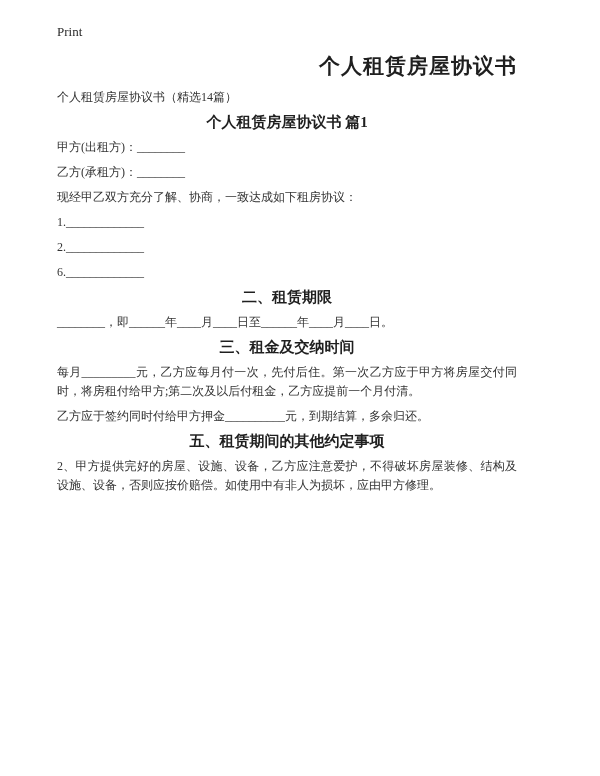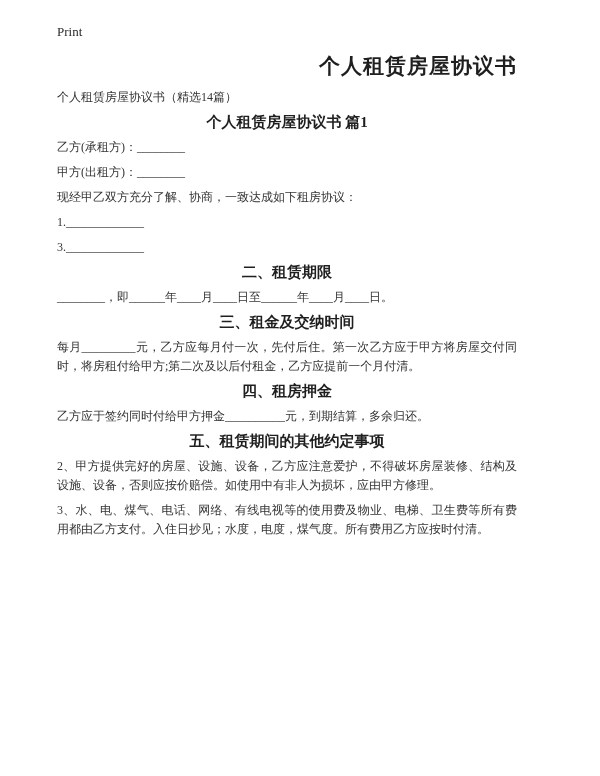--- a/index.html
+++ b/index.html
@@ -64,44 +64,43 @@
 <div class="page">
 
   <a class="print-link">Print</a>
 
   <h1 class="doc-title">个人租赁房屋协议书</h1>
 
   <p class="subtitle">个人租赁房屋协议书（精选14篇）</p>
 
   <h2 class="chapter-heading">个人租赁房屋协议书 篇1</h2>
 
+  <p>甲方(出租方)：________</p>
+
   <p>乙方(承租方)：________</p>
-
-  <p>甲方(出租方)：________</p>
 
   <p>现经甲乙双方充分了解、协商，一致达成如下租房协议：</p>
 
 
   <p>1._____________</p>
 
+  <p>2._____________</p>
 
-  <p>3._____________</p>
+  <p>6._____________</p>
 
   <h3 class="section-heading">二、租赁期限</h3>
 
   <p>________，即______年____月____日至______年____月____日。</p>
 
   <h3 class="section-heading">三、租金及交纳时间</h3>
 
   <p>每月_________元，乙方应每月付一次，先付后住。第一次乙方应于甲方将房屋交付同时，将房租付给甲方;第二次及以后付租金，乙方应提前一个月付清。</p>
 
-  <h3 class="section-heading">四、租房押金</h3>
 
   <p>乙方应于签约同时付给甲方押金__________元，到期结算，多余归还。</p>
 
   <h3 class="section-heading">五、租赁期间的其他约定事项</h3>
 
 
   <p>2、甲方提供完好的房屋、设施、设备，乙方应注意爱护，不得破坏房屋装修、结构及设施、设备，否则应按价赔偿。如使用中有非人为损坏，应由甲方修理。</p>
 
-  <p>3、水、电、煤气、电话、网络、有线电视等的使用费及物业、电梯、卫生费等所有费用都由乙方支付。入住日抄见；水度，电度，煤气度。所有费用乙方应按时付清。</p>
 
 </div>
 
 </body></html>

